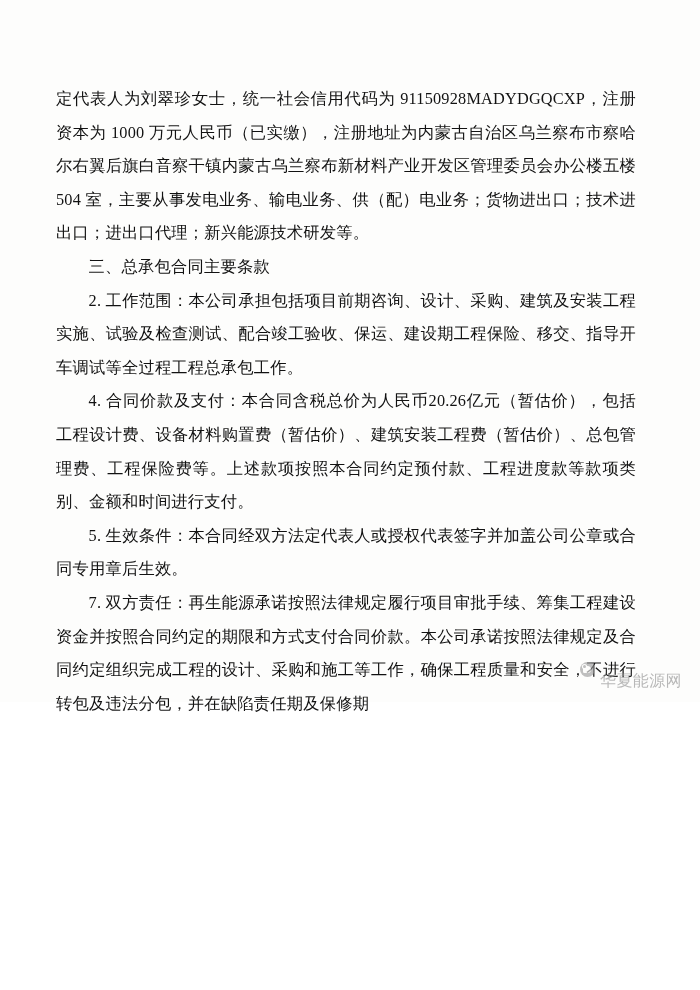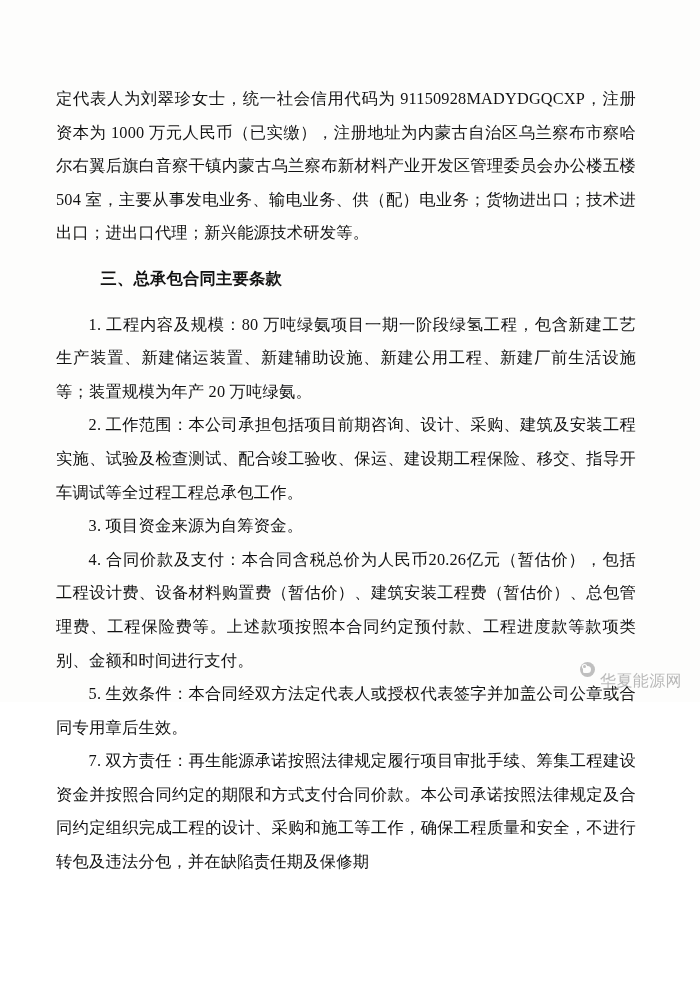--- a/index.html
+++ b/index.html
@@ -30,23 +30,23 @@
     letter-spacing: 0.2px;
   }
   .para {
     margin: 0;
     text-indent: 2em;
   }
   .para.noindent {
     text-indent: 0;
   }
   .heading {
-    margin: 12px;
+    margin: 0;
     text-indent: 2em;
-    font-weight: bold;
+    font-weight: normal;
   }
   .watermark {
     position: absolute;
     right: 18px;
     bottom: 10px;
     display: flex;
     align-items: center;
     gap: 5px;
     opacity: 0.62;
   }
@@ -88,23 +88,21 @@
     margin-top: 24px;
   }
 </style>
 </head>
 <body>
 
 <div class="page">
   <div class="doc-body">
     <p class="para noindent">定代表人为刘翠珍女士，统一社会信用代码为 91150928MADYDGQCXP，注册资本为 1000 万元人民币（已实缴），注册地址为内蒙古自治区乌兰察布市察哈尔右翼后旗白音察干镇内蒙古乌兰察布新材料产业开发区管理委员会办公楼五楼 504 室，主要从事发电业务、输电业务、供（配）电业务；货物进出口；技术进出口；进出口代理；新兴能源技术研发等。</p>
     <p class="heading">三、总承包合同主要条款</p>
-    <p class="para">1. 工程内容及规模：80 万吨绿氨项目一期一阶段绿氢工程，包含新建工艺生产装置、新建储运装置、新建辅助设施、新建公用工程、新建厂前生活设施等；装置规模为年产 20 万吨绿氨。</p>
     <p class="para">2. 工作范围：本公司承担包括项目前期咨询、设计、采购、建筑及安装工程实施、试验及检查测试、配合竣工验收、保运、建设期工程保险、移交、指导开车调试等全过程工程总承包工作。</p>
-    <p class="para">3. 项目资金来源为自筹资金。</p>
     <p class="para">4. 合同价款及支付：本合同含税总价为人民币20.26亿元（暂估价），包括工程设计费、设备材料购置费（暂估价）、建筑安装工程费（暂估价）、总包管理费、工程保险费等。上述款项按照本合同约定预付款、工程进度款等款项类别、金额和时间进行支付。</p>
     <p class="para">5. 生效条件：本合同经双方法定代表人或授权代表签字并加盖公司公章或合同专用章后生效。</p>
     <p class="para">7. 双方责任：再生能源承诺按照法律规定履行项目审批手续、筹集工程建设资金并按照合同约定的期限和方式支付合同价款。本公司承诺按照法律规定及合同约定组织完成工程的设计、采购和施工等工作，确保工程质量和安全，不进行转包及违法分包，并在缺陷责任期及保修期</p>
   </div>
 
   <div class="watermark">
     <span class="wm-logo"></span>
     <span class="wm-text">华夏能源网</span>
   </div>
 </div>

